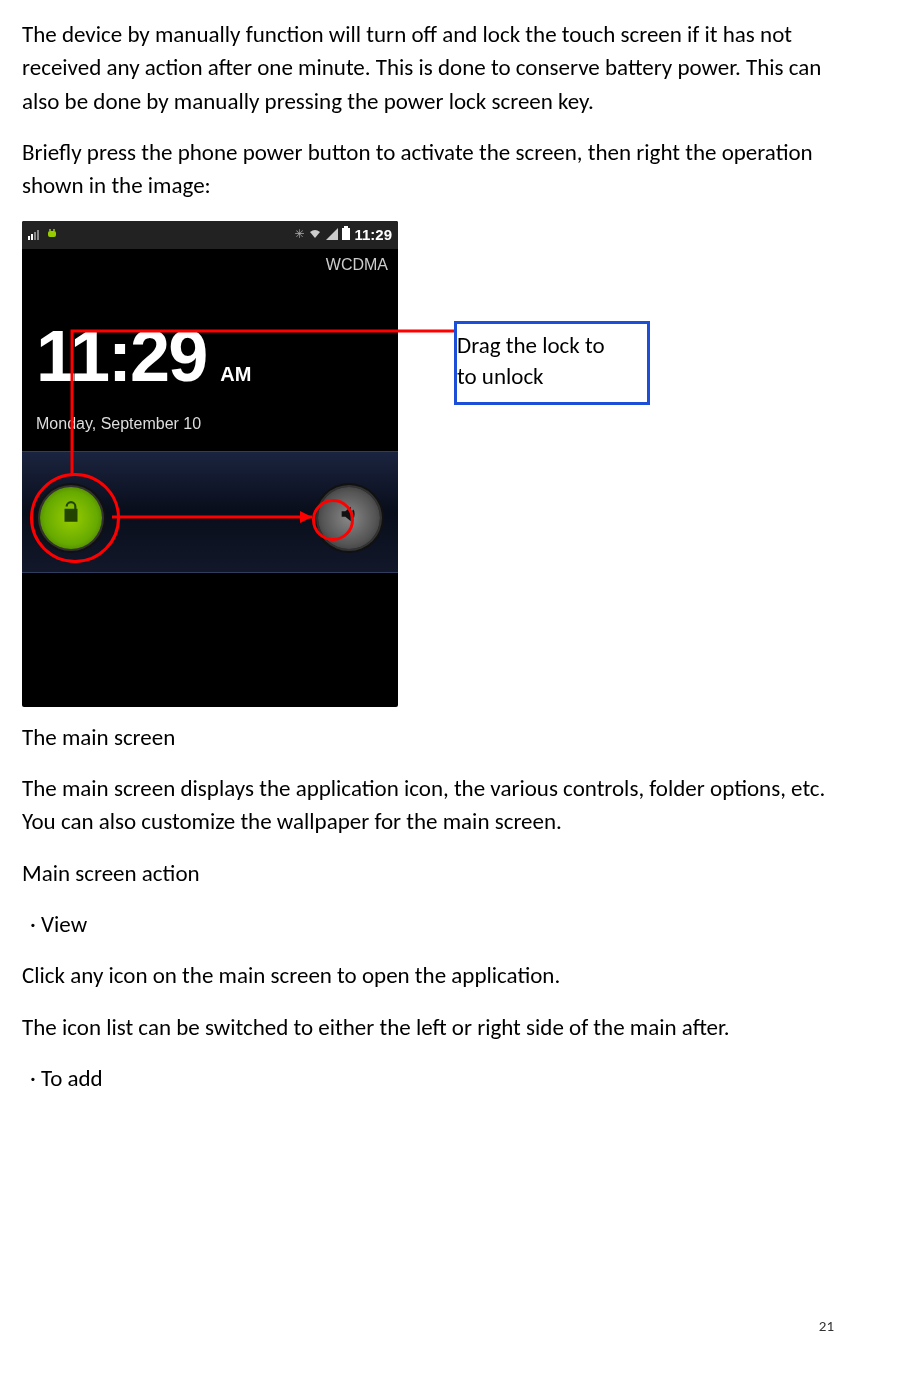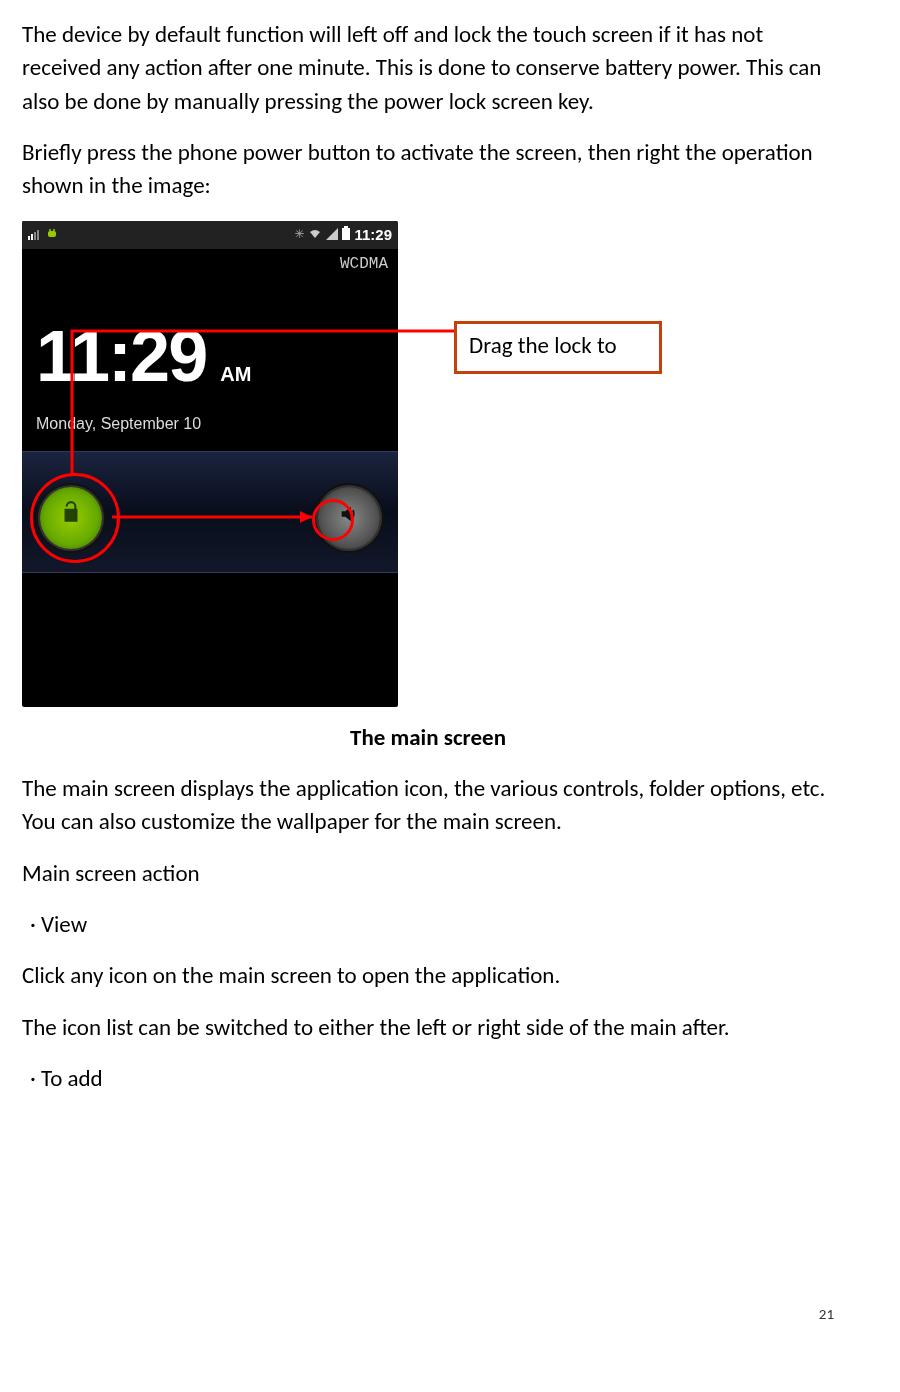--- a/index.html
+++ b/index.html
@@ -8,21 +8,21 @@
     font-family: Calibri, Arial, sans-serif;
     font-size: 23px;
     color: #000;
     width: 856px;
     line-height: 1.45;
     position: relative;
     height: 1356px;
     box-sizing: border-box;
   }
   .para { margin-bottom: 18px; }
-  .bold { font-weight: bold; text-align: center; }
+  .bold { font-weight: normal; }
   .phone-wrapper {
     position: relative;
     width: 660px;
     height: 490px;
     margin-bottom: 10px;
   }
   .phone {
     width: 376px;
     height: 486px;
     background: #000;
@@ -44,21 +44,21 @@
   .status-left, .status-right { display: flex; align-items: center; gap: 4px; }
   .clock-time {
     font-size: 15px;
     font-weight: bold;
   }
   .wcdma {
     color: #ccc;
     font-size: 16px;
     text-align: right;
     padding: 4px 10px 0 0;
-    font-family: Liberation Mono, monospace;
+    font-family: Liberation Sans, sans-serif;
   }
   .big-time {
     color: #fff;
     font-family: Arial, sans-serif;
     padding: 28px 0 0 14px;
     display: flex;
     align-items: baseline;
   }
   .big-time .num {
     font-size: 72px;
@@ -130,45 +130,45 @@
     border: 3px solid #f00;
     border-radius: 50%;
     left: 290px;
     top: 278px;
     pointer-events: none;
   }
   .callout-box {
     position: absolute;
     left: 432px;
     top: 100px;
-    border: 3px solid #c2410c;
-    padding: 6px 12px 10px 12px;
+    border: 3px solid #1d4ed8;
+    padding: 6px 12px 10px 0;
     font-size: 23px;
     line-height: 1.35;
     width: 178px;
     background: #fff;
   }
   svg.annot {
     position: absolute;
     left: 0; top: 0;
     pointer-events: none;
   }
   .bullet-row { margin-bottom: 18px; padding-left: 8px;}
   .page-number {
     position: absolute;
-    bottom: 30px;
+    bottom: 18px;
     right: 22px;
     font-size: 15px;
     color: #333;
   }
 </style>
 </head>
 <body>
 
-<div class="para">The device by default function will left off and lock the touch screen if it has not received any action after one minute. This is done to conserve battery power. This can also be done by manually pressing the power lock screen key.</div>
+<div class="para">The device by manually function will turn off and lock the touch screen if it has not received any action after one minute. This is done to conserve battery power. This can also be done by manually pressing the power lock screen key.</div>
 
 <div class="para">Briefly press the phone power button to activate the screen, then right the operation shown in the image:</div>
 
 <div class="phone-wrapper">
   <div class="phone">
     <div class="status-bar">
       <div class="status-left">
         <span>
           <svg width="14" height="12">
               <rect x="0" y="8" width="2" height="4" fill="#fff"></rect>
@@ -235,20 +235,21 @@
   </div>
 
   <svg class="annot" width="660" height="490">
     <line x1="90" y1="296" x2="290" y2="296" stroke="#f00" stroke-width="3"></line>
     <polygon points="290,296 278,290 278,302" fill="#f00"></polygon>
     <polyline points="50,255 50,110 432,110" fill="none" stroke="#f00" stroke-width="3"></polyline>
   </svg>
 
   <div class="callout-box">
     <div>Drag the lock to</div>
+    <div>to unlock</div>
   </div>
 </div>
 
 <div class="para bold">The main screen</div>
 
 <div class="para">The main screen displays the application icon, the various controls, folder options, etc. You can also customize the wallpaper for the main screen.</div>
 
 <div class="para">Main screen action</div>
 
 <div class="bullet-row">· View</div>

